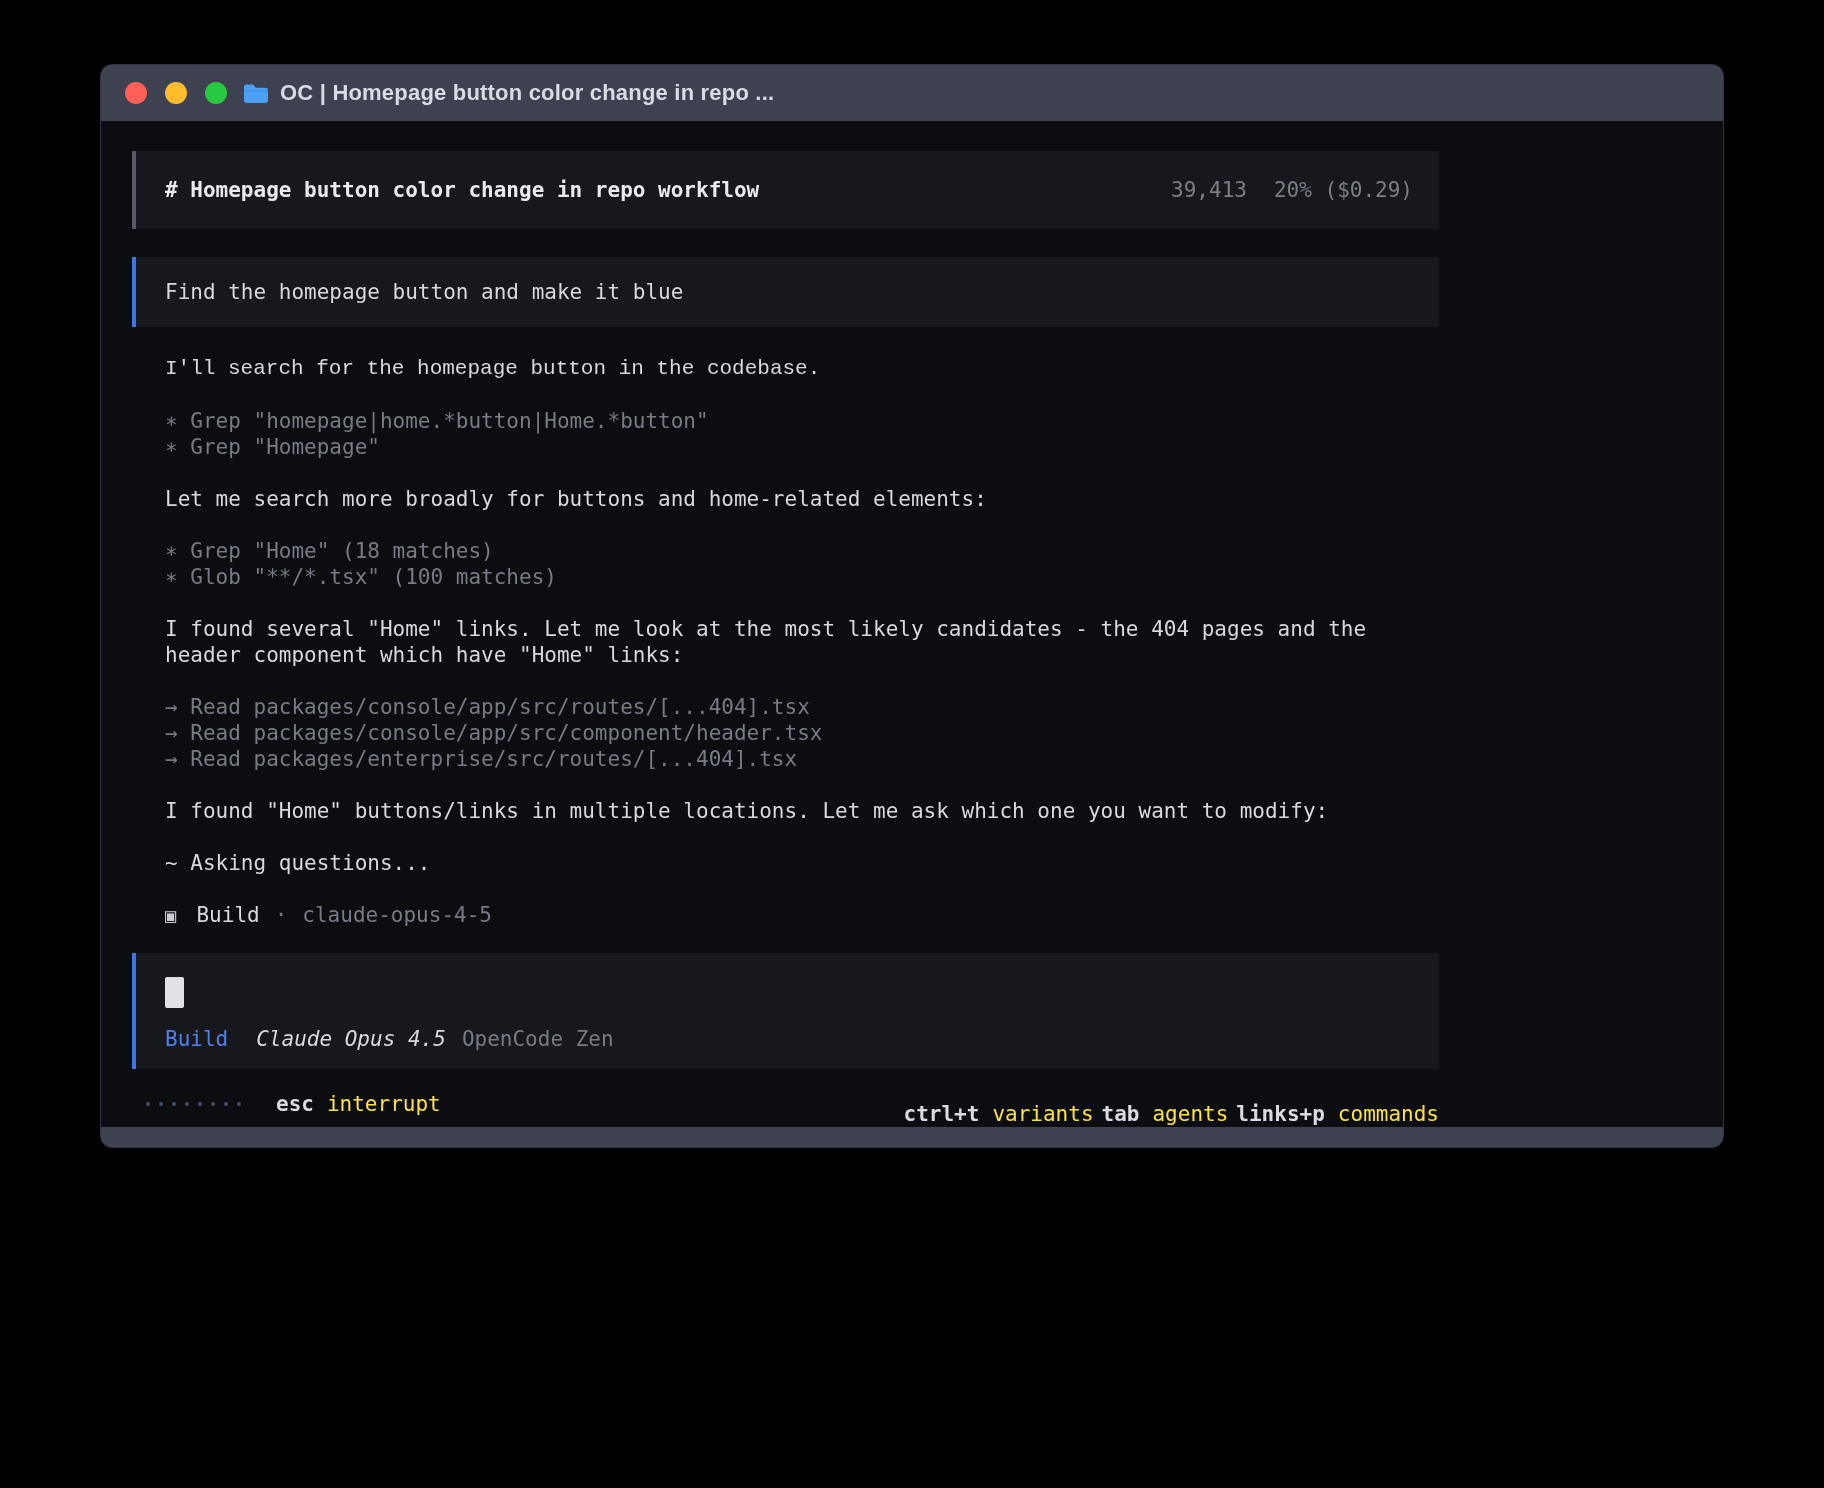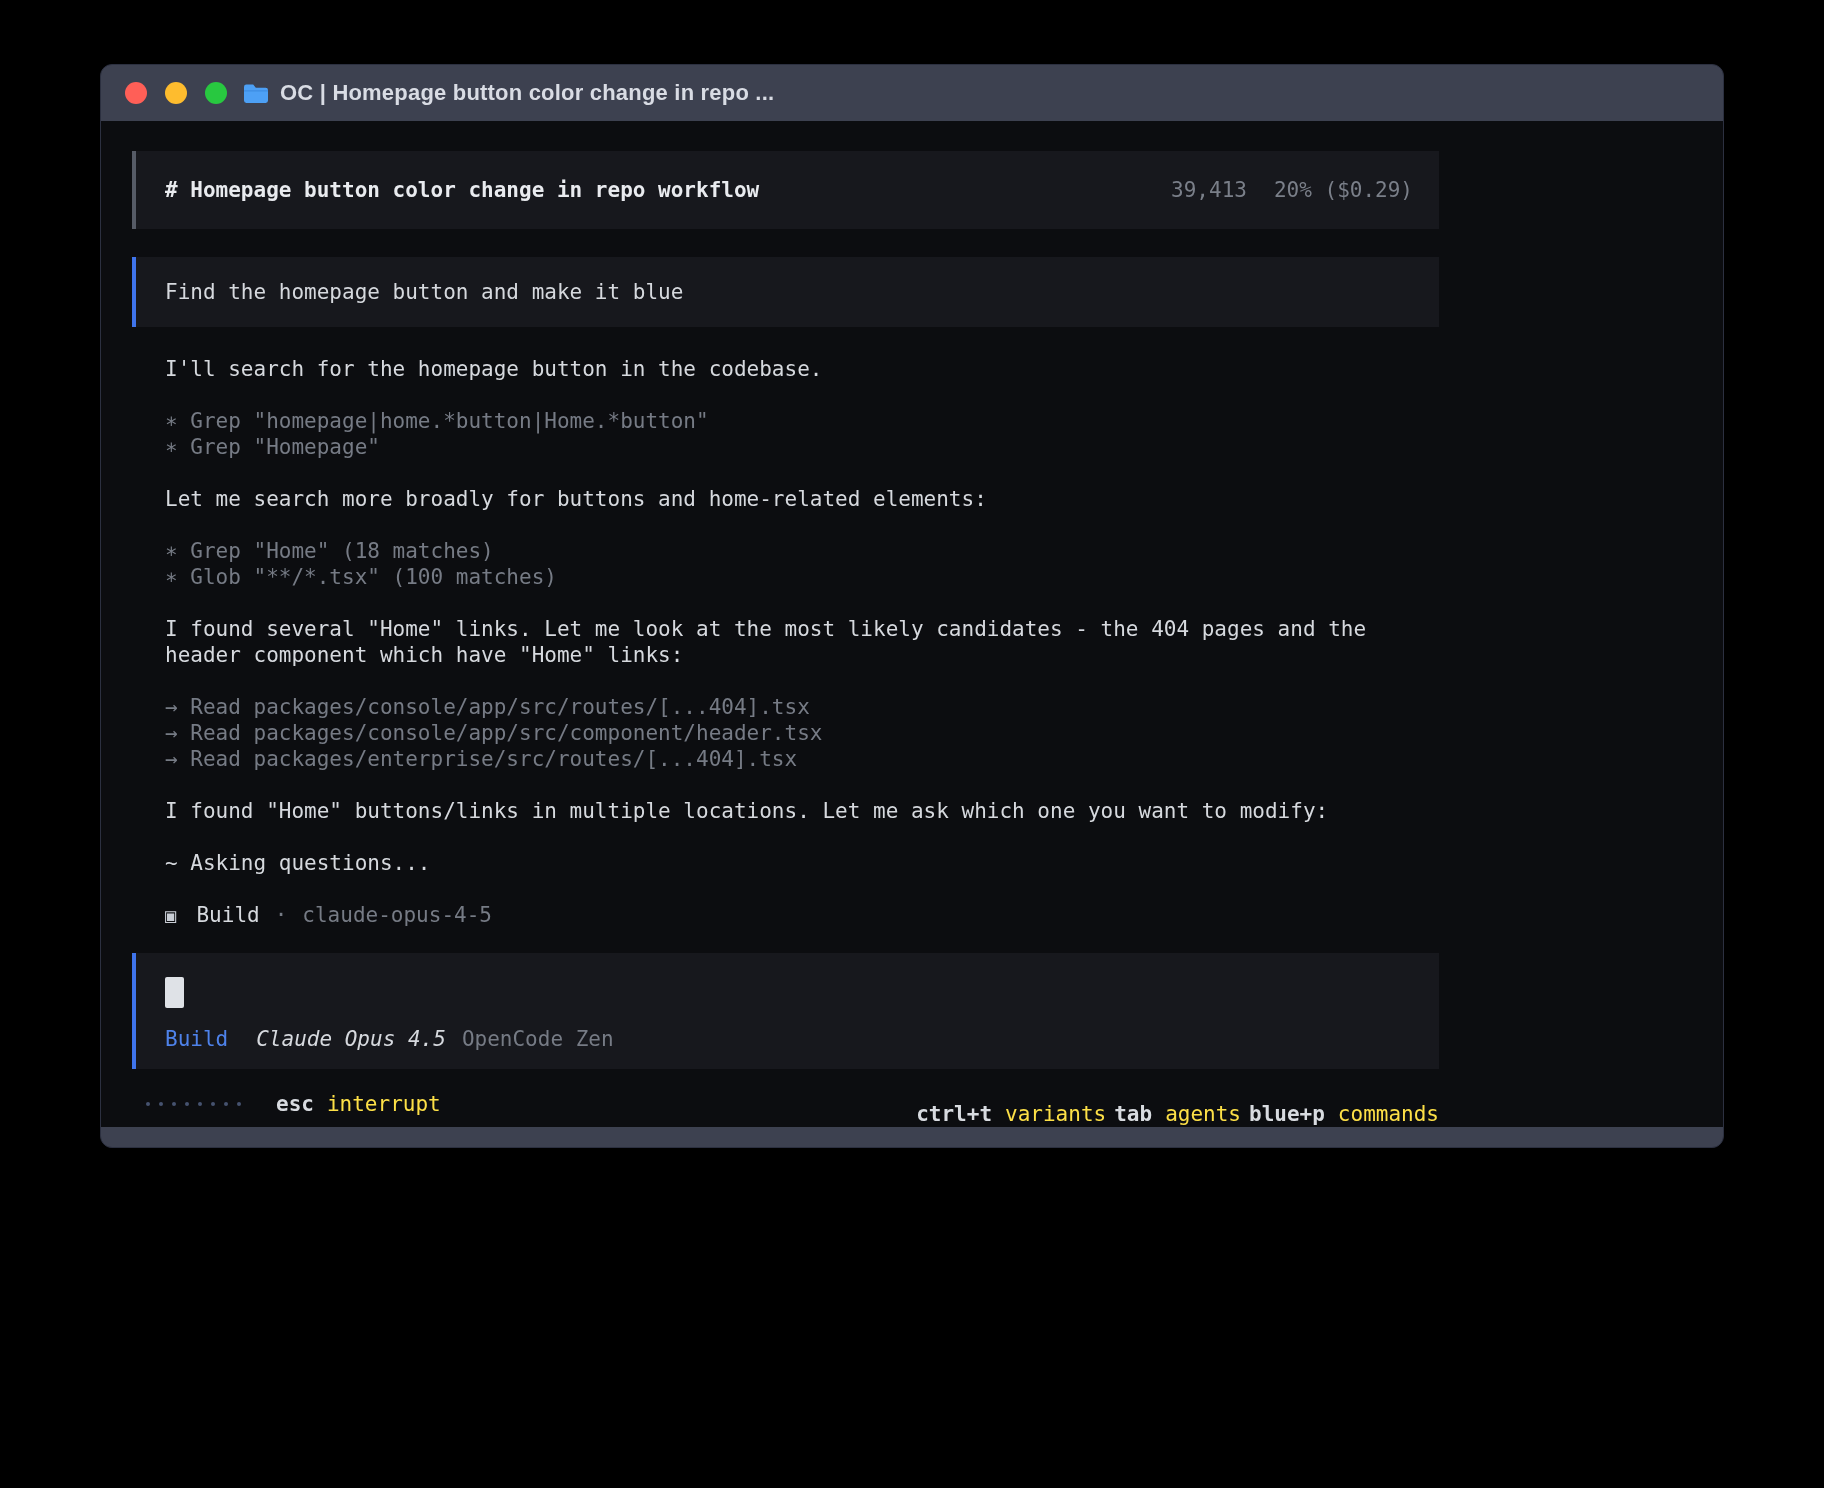--- a/index.html
+++ b/index.html
@@ -44,21 +44,21 @@
   .session-stats { display:flex; gap:27px; color:#7a7f89; white-space:pre; }
 
   .user-block {
     margin-top:28px; padding:22px 26px 22px 29px;
     border-left-color:#3f74ec;
   }
 
   .line { padding-left:33px; white-space:pre-wrap; }
   .muted { color:#767b85; }
   .mt { margin-top:26px; }
-  .mt-s { margin-top:29px; }
+  .mt-s { margin-top:29px;font-family:Liberation Mono, monospace; }
 
   .agent-row { margin-top:26px; padding-left:33px; display:flex; align-items:center; }
   .agent-icon { color:#c9cdd5; font-size:19px; }
   .agent-name { margin-left:20px; color:#d6d9de; }
   .agent-sep { margin-left:15px; color:#767b85; }
   .agent-model { margin-left:15px; color:#767b85; }
 
   .prompt {
     margin-top:25px; padding:24px 26px 17px 29px;
     background:#17181d; border-left:4px solid #3f74ec;
@@ -168,21 +168,21 @@
           <div class="footer-right">
             <div class="hint">
               <span class="key">ctrl+t</span>
               <span class="hlabel">variants</span>
             </div>
             <div class="hint">
               <span class="key">tab</span>
               <span class="hlabel">agents</span>
             </div>
             <div class="hint">
-              <span class="key">blue+p</span>
+              <span class="key">links+p</span>
               <span class="hlabel">commands</span>
             </div>
           </div>
         </div>
 
       </div>
     </div>
 
   </div>
 </div>

